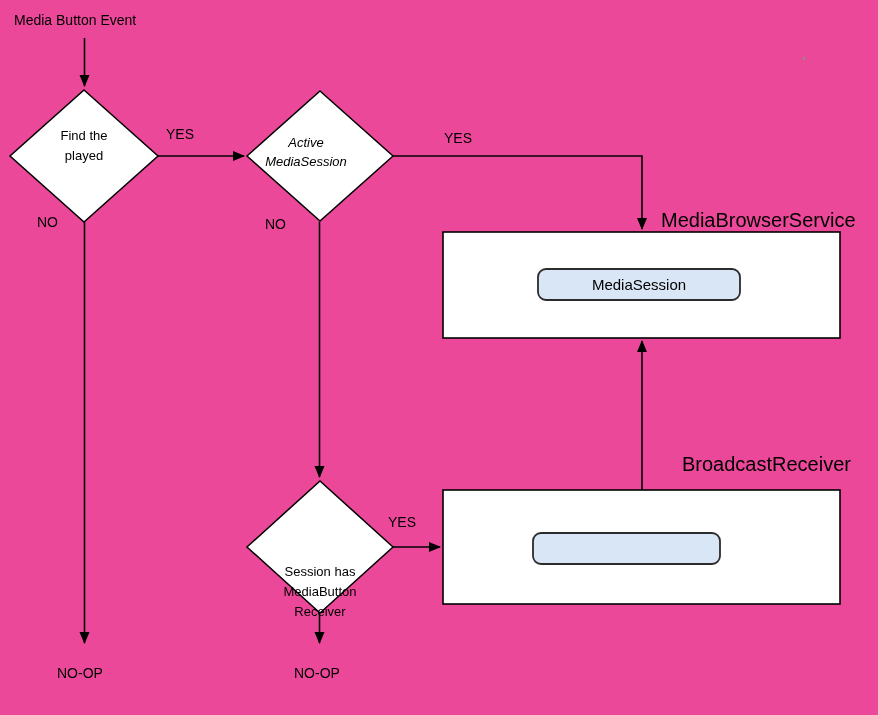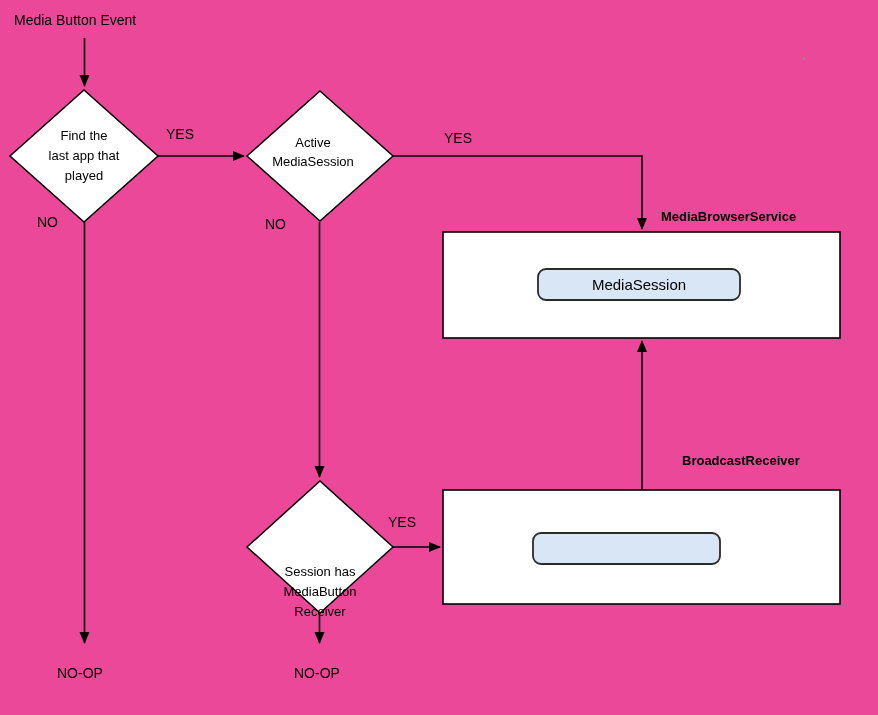--- a/index.html
+++ b/index.html
@@ -37,22 +37,22 @@
     color: #000000;
   }
   .diamond-text div {
     line-height: 20px;
   }
   .diamond-text.two-line div {
     line-height: 19px;
   }
   .node-title {
     position: absolute;
-    font-weight: bold;
-    font-size: 13px;
+    font-weight: normal;
+    font-size: 20px;
     color: #000000;
     white-space: pre;
   }
   .chip-label {
     position: absolute;
     display: flex;
     align-items: center;
     justify-content: center;
     font-size: 15px;
     color: #000000;
@@ -93,25 +93,24 @@
     <rect x="443" y="490" width="397" height="114" stroke="#000000" stroke-width="1.6" fill="#ffffff"></rect>
 
     <rect x="538" y="269" width="202" height="31" rx="8" ry="8" stroke="#2b2b2b" stroke-width="1.8" fill="#d9e6f6"></rect>
     <rect x="533" y="533" width="187" height="31" rx="8" ry="8" stroke="#2b2b2b" stroke-width="1.8" fill="#d9e6f6"></rect>
   </svg>
 
   <div class="lbl" style="left:14px; top:12px;">Media Button Event</div>
 
   <div class="diamond-text" style="left:14px; top:126px;">
     <div>Find the</div>
-    <div>last app that</div>
     <div>played</div>
   </div>
 
-  <div class="diamond-text two-line" style="left:243px; top:133px;">
+  <div class="diamond-text two-line" style="left:236px; top:133px;font-style:italic;">
     <div>Active</div>
     <div>MediaSession</div>
   </div>
 
   <div class="diamond-text" style="left:250px; top:519px;margin-top:43px;">
     <div>Session  has</div>
     <div>MediaButton</div>
     <div>Receiver</div>
   </div>
 

